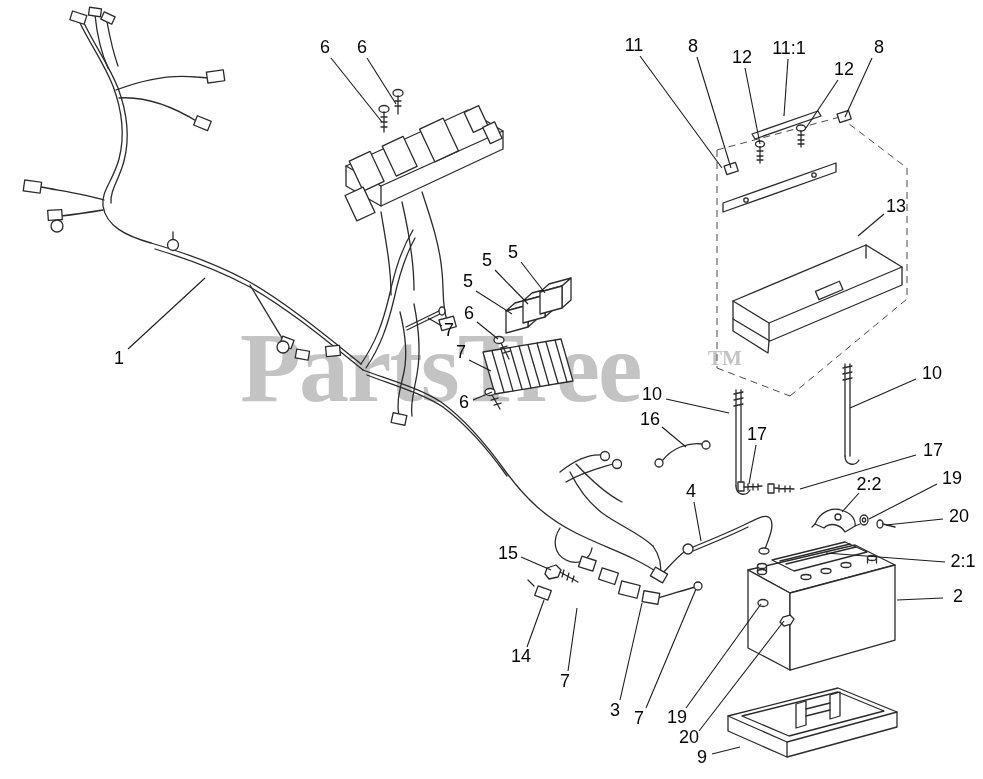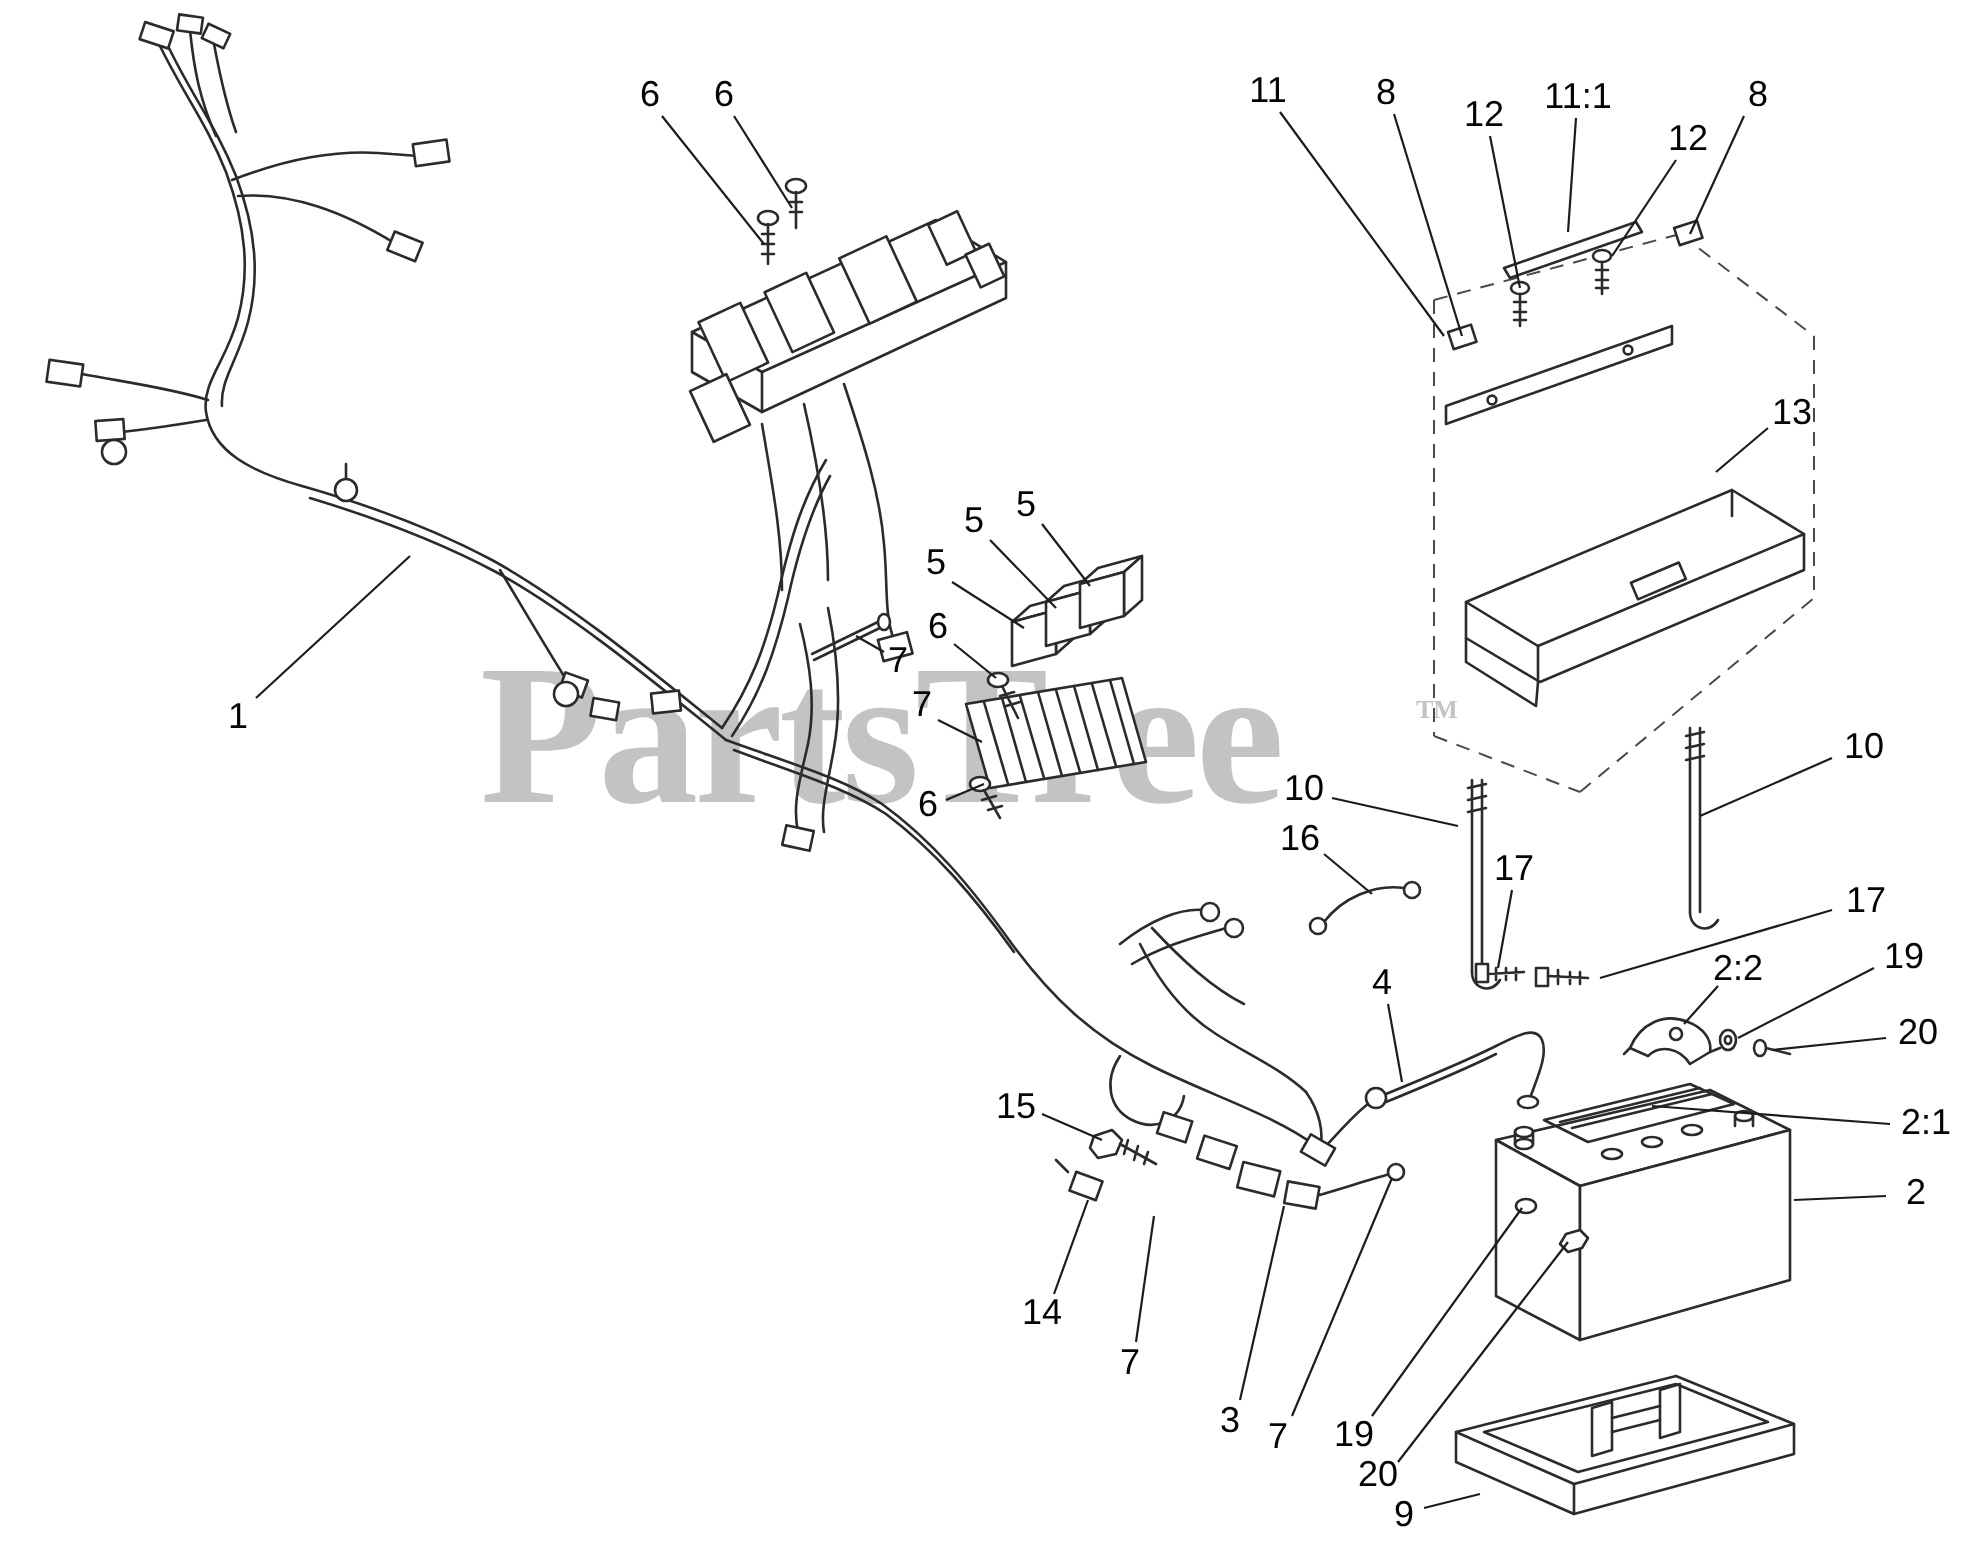--- a/index.html
+++ b/index.html
@@ -3,21 +3,21 @@
 <meta charset="utf-8">
 <style>
   *{margin:0;padding:0;box-sizing:border-box}
   html,body{width:983px;height:779px;background:#ffffff;overflow:hidden}
   .canvas{position:relative;width:983px;height:779px;background:#fff;font-family:"Liberation Sans",sans-serif}
   .watermark{
     position:absolute;left:240px;top:318px;width:560px;height:120px;
     font-family:"Liberation Serif","DejaVu Serif",serif;font-weight:bold;
     font-size:100px;line-height:1;color:#c3c3c3;letter-spacing:-2px;
     white-space:nowrap;pointer-events:none;user-select:none;z-index:1}
-  .watermark .tm{position:absolute;left:468px;top:30px;font-size:13px;letter-spacing:0;font-weight:bold}
+  .watermark .tm{position:absolute;left:468px;top:30px;font-size:21px;letter-spacing:0;font-weight:bold}
   svg.diagram{position:absolute;left:0;top:0;z-index:2}
   svg .ln{stroke:#2b2b2b;fill:none;stroke-width:1.3;stroke-linecap:round;stroke-linejoin:round}
   svg .fill-w{fill:#ffffff;stroke:#2b2b2b;stroke-width:1.3;stroke-linejoin:round}
   svg .dash{stroke:#4a4a4a;stroke-width:1;fill:none;stroke-dasharray:7 5}
   svg text.callout{font-family:"Liberation Sans",sans-serif;font-size:18px;fill:#050505;text-anchor:middle;dominant-baseline:middle}
   svg line.leader{stroke:#1c1c1c;stroke-width:1.1}
 </style>
 </head>
 <body>
 

